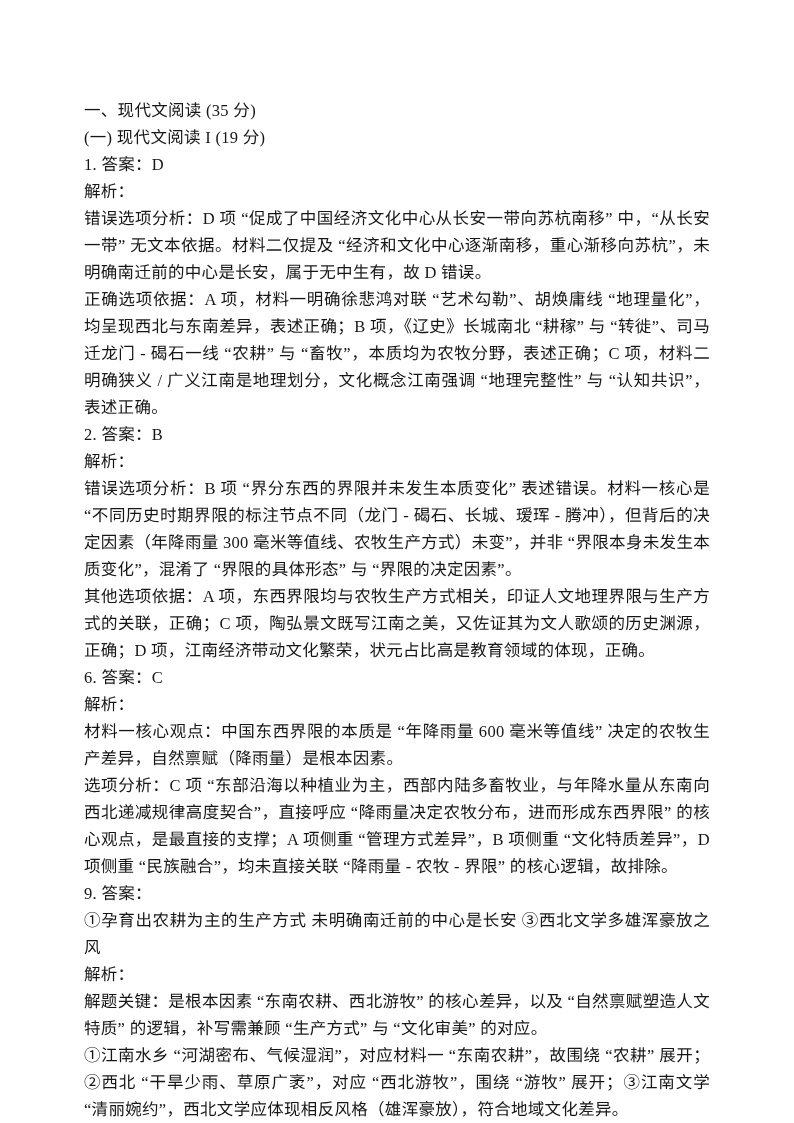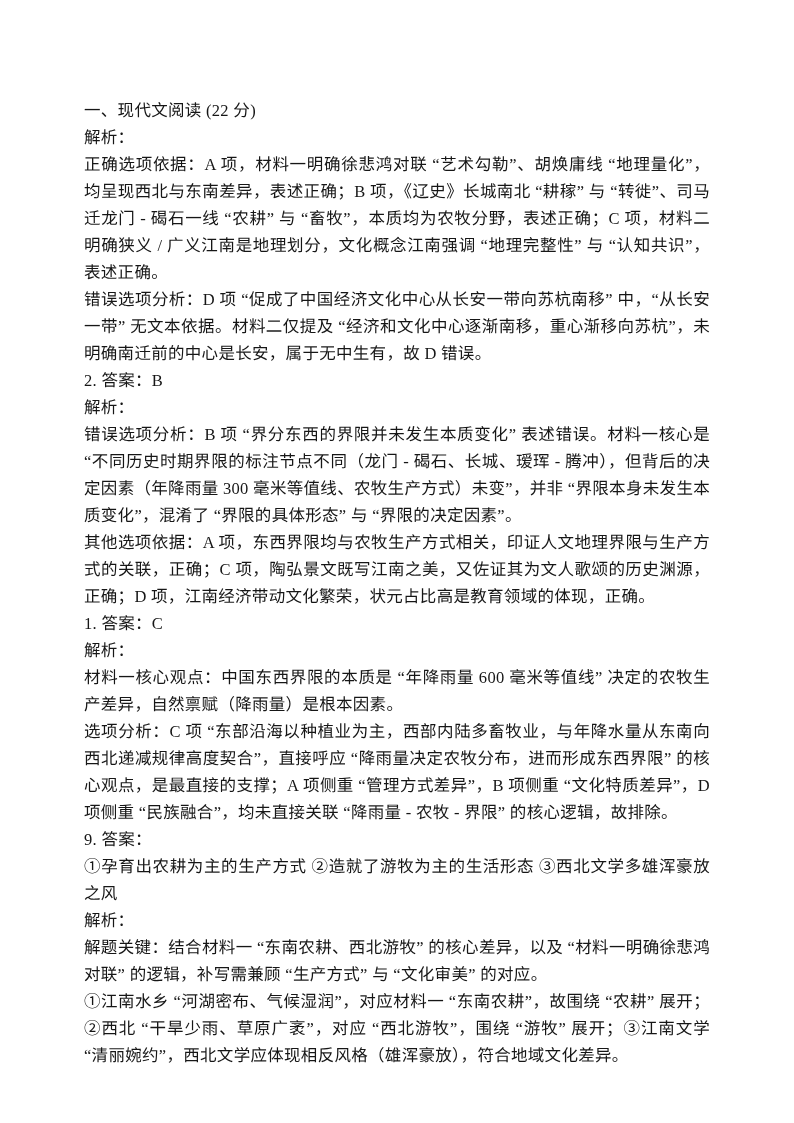--- a/index.html
+++ b/index.html
@@ -30,35 +30,37 @@
     text-align: justify;
     letter-spacing: 0.3px;
     word-break: break-word;
   }
 </style>
 </head>
 <body>
 
 <div class="page">
 
-  <p>一、现代文阅读 (22 分)</p>
+  <p>一、现代文阅读 (35 分)</p>
+  <p>(一) 现代文阅读 I (19 分)</p>
 
+  <p>1. 答案：D</p>
   <p>解析：</p>
+  <p>错误选项分析：D 项 “促成了中国经济文化中心从长安一带向苏杭南移” 中，“从长安一带” 无文本依据。材料二仅提及 “经济和文化中心逐渐南移，重心渐移向苏杭”，未明确南迁前的中心是长安，属于无中生有，故 D 错误。</p>
   <p>正确选项依据：A 项，材料一明确徐悲鸿对联 “艺术勾勒”、胡焕庸线 “地理量化”，均呈现西北与东南差异，表述正确；B 项，《辽史》长城南北 “耕稼” 与 “转徙”、司马迁龙门 - 碣石一线 “农耕” 与 “畜牧”，本质均为农牧分野，表述正确；C 项，材料二明确狭义 / 广义江南是地理划分，文化概念江南强调 “地理完整性” 与 “认知共识”，表述正确。</p>
-  <p>错误选项分析：D 项 “促成了中国经济文化中心从长安一带向苏杭南移” 中，“从长安一带” 无文本依据。材料二仅提及 “经济和文化中心逐渐南移，重心渐移向苏杭”，未明确南迁前的中心是长安，属于无中生有，故 D 错误。</p>
 
   <p>2. 答案：B</p>
   <p>解析：</p>
   <p>错误选项分析：B 项 “界分东西的界限并未发生本质变化” 表述错误。材料一核心是 “不同历史时期界限的标注节点不同（龙门 - 碣石、长城、瑷珲 - 腾冲），但背后的决定因素（年降雨量 300 毫米等值线、农牧生产方式）未变”，并非 “界限本身未发生本质变化”，混淆了 “界限的具体形态” 与 “界限的决定因素”。</p>
   <p>其他选项依据：A 项，东西界限均与农牧生产方式相关，印证人文地理界限与生产方式的关联，正确；C 项，陶弘景文既写江南之美，又佐证其为文人歌颂的历史渊源，正确；D 项，江南经济带动文化繁荣，状元占比高是教育领域的体现，正确。</p>
 
-  <p>1. 答案：C</p>
+  <p>6. 答案：C</p>
   <p>解析：</p>
   <p>材料一核心观点：中国东西界限的本质是 “年降雨量 600 毫米等值线” 决定的农牧生产差异，自然禀赋（降雨量）是根本因素。</p>
   <p>选项分析：C 项 “东部沿海以种植业为主，西部内陆多畜牧业，与年降水量从东南向西北递减规律高度契合”，直接呼应 “降雨量决定农牧分布，进而形成东西界限” 的核心观点，是最直接的支撑；A 项侧重 “管理方式差异”，B 项侧重 “文化特质差异”，D 项侧重 “民族融合”，均未直接关联 “降雨量 - 农牧 - 界限” 的核心逻辑，故排除。</p>
 
   <p>9. 答案：</p>
-  <p>①孕育出农耕为主的生产方式 ②造就了游牧为主的生活形态 ③西北文学多雄浑豪放之风</p>
+  <p>①孕育出农耕为主的生产方式 未明确南迁前的中心是长安 ③西北文学多雄浑豪放之风</p>
   <p>解析：</p>
-  <p>解题关键：结合材料一 “东南农耕、西北游牧” 的核心差异，以及 “材料一明确徐悲鸿对联” 的逻辑，补写需兼顾 “生产方式” 与 “文化审美” 的对应。</p>
+  <p>解题关键：是根本因素 “东南农耕、西北游牧” 的核心差异，以及 “自然禀赋塑造人文特质” 的逻辑，补写需兼顾 “生产方式” 与 “文化审美” 的对应。</p>
   <p>①江南水乡 “河湖密布、气候湿润”，对应材料一 “东南农耕”，故围绕 “农耕” 展开；②西北 “干旱少雨、草原广袤”，对应 “西北游牧”，围绕 “游牧” 展开；③江南文学 “清丽婉约”，西北文学应体现相反风格（雄浑豪放），符合地域文化差异。</p>
 
 </div>
 
 </body></html>

